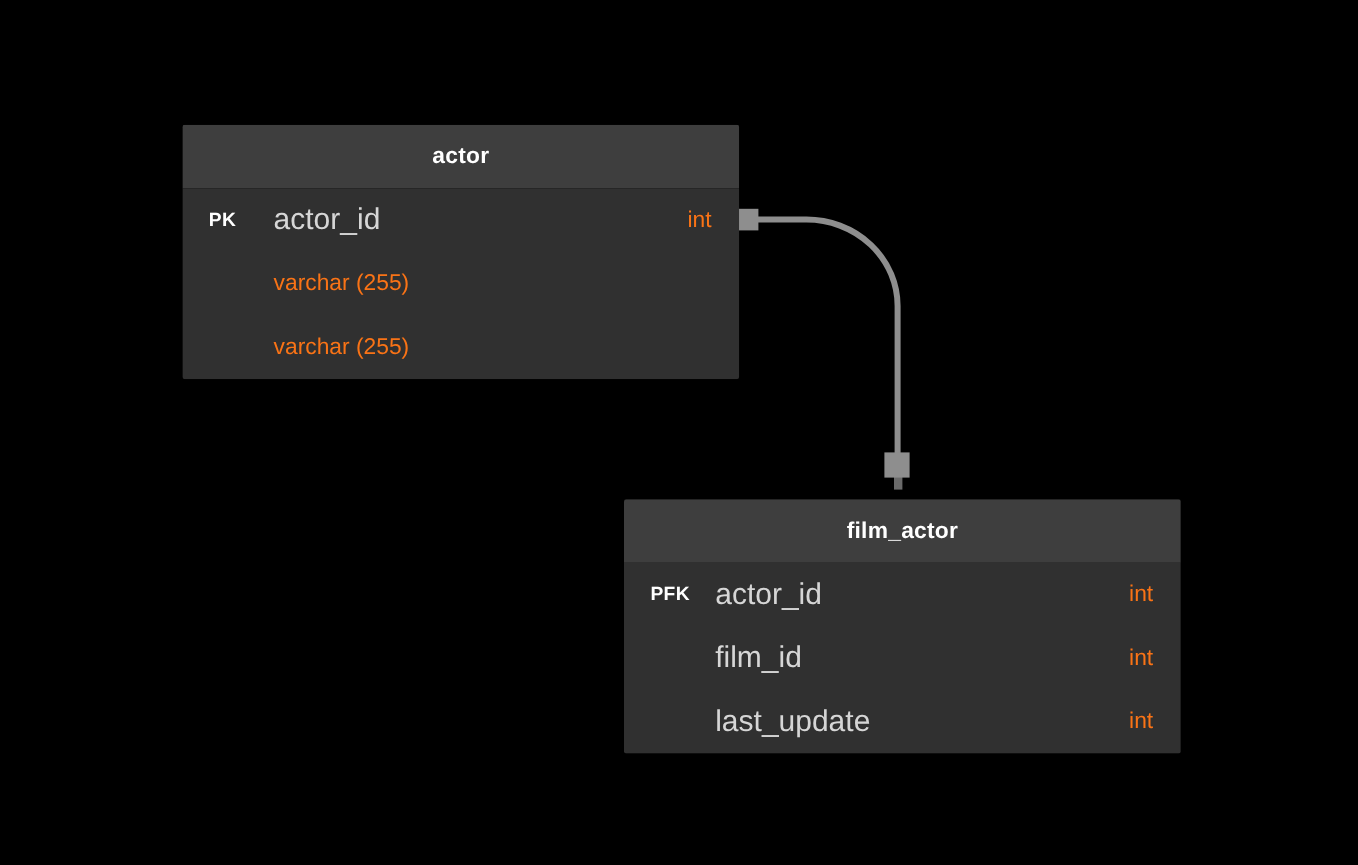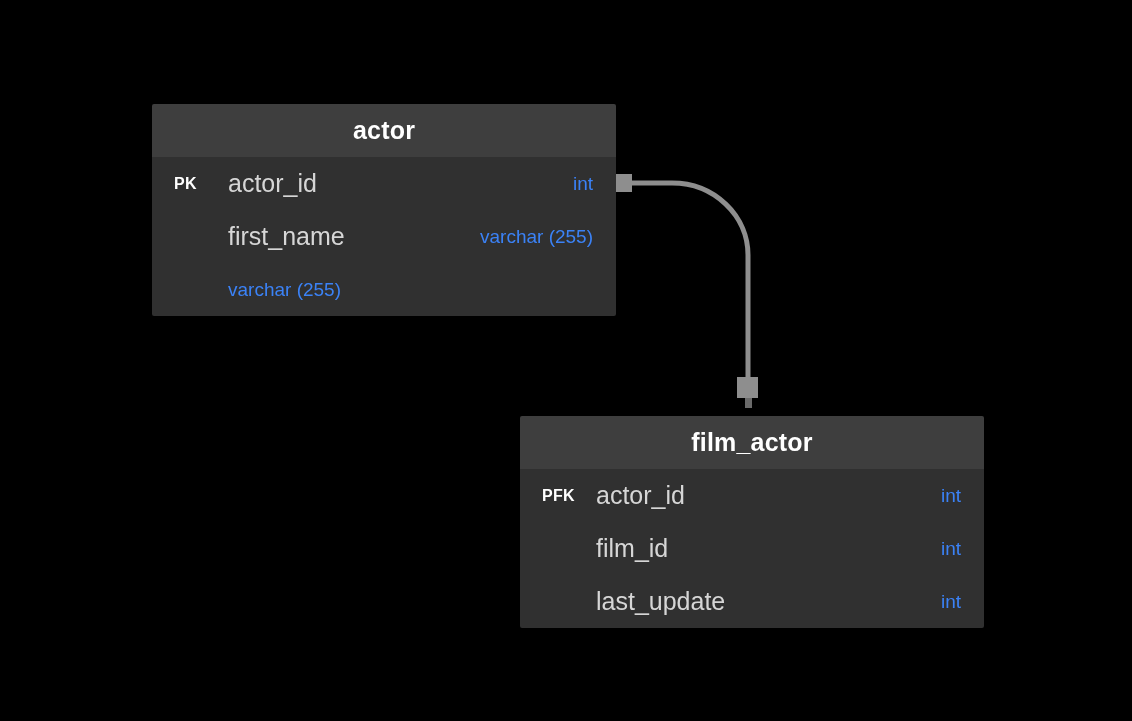--- a/index.html
+++ b/index.html
@@ -29,21 +29,21 @@
   }
   .thead {
     height: 53px;
     background: #3e3e3e;
     display: flex;
     align-items: center;
     justify-content: center;
   }
   .table-title {
     color: #ffffff;
-    font-size: 25px;
+    font-size: 19px;
     font-weight: bold;
     letter-spacing: 0.2px;
   }
   .tbody {
     background: #303030;
   }
   .trow {
     height: 53px;
     display: flex;
     align-items: center;
@@ -57,21 +57,21 @@
     font-weight: bold;
     letter-spacing: 0.3px;
   }
   .fname {
     flex: 1 1 auto;
     color: #d6d6d6;
     font-size: 25px;
   }
   .ftype {
     flex: 0 0 auto;
-    color: #3b82f6;
+    color: #f97316;
     font-size: 19px;
     text-align: right;
   }
 </style>
 </head>
 <body>
 
 <div class="canvas">
 
   <svg class="connector" width="1132" height="721" viewBox="0 0 1132 721">
@@ -87,21 +87,20 @@
       <span class="table-title">actor</span>
     </div>
     <div class="tbody">
       <div class="trow">
         <span class="key">PK</span>
         <span class="fname">actor_id</span>
         <span class="ftype">int</span>
       </div>
       <div class="trow">
         <span class="key"></span>
-        <span class="fname">first_name</span>
         <span class="ftype">varchar (255)</span>
       </div>
       <div class="trow">
         <span class="key"></span>
         <span class="ftype">varchar (255)</span>
       </div>
     </div>
   </div>
 
   <div class="db-table" style="left:520px; top:416px;">

